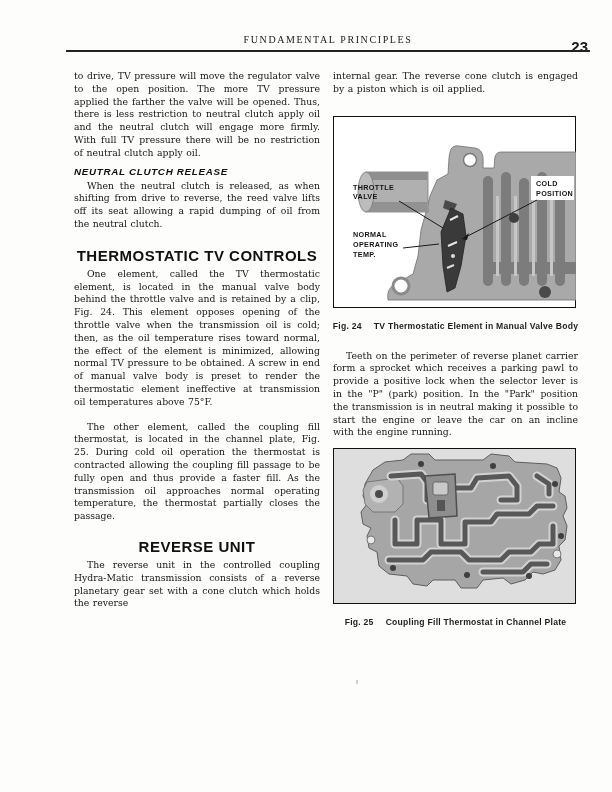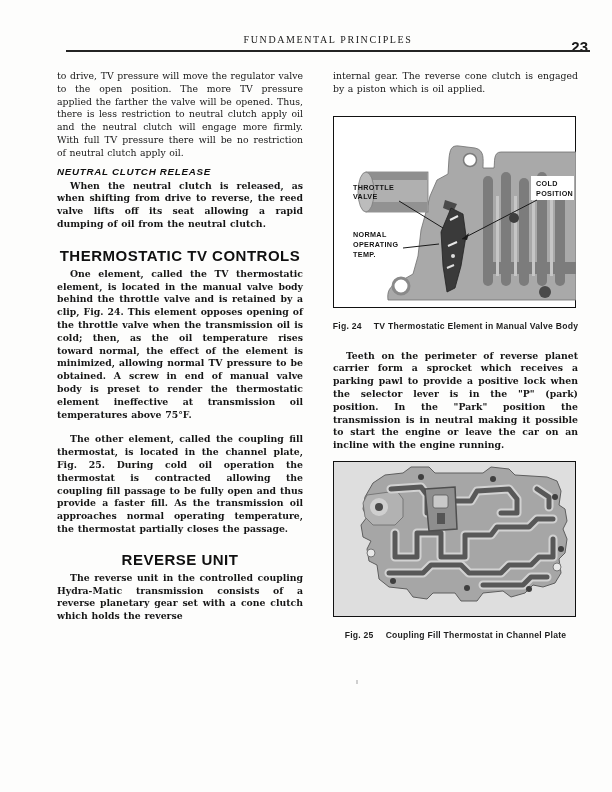--- a/index.html
+++ b/index.html
@@ -16,27 +16,27 @@
     font-family:Liberation Serif, serif;font-size:10px;letter-spacing:1.6px;
     font-weight:500;color:#181818;
   }
   .page-num{
     position:absolute;right:2px;top:4px;
     font-family:Liberation Sans, sans-serif;font-size:15px;font-weight:700;color:#181818;
   }
   .head-rule{position:absolute;left:66px;top:50px;width:524px;height:2px;background:#242424;}
   
   .col{position:absolute;top:70px;}
-  .col-left{left:57px;width:246px;}
+  .col-left{left:74px;width:246px;}
   .col-right{left:333px;width:245px;}
   .body-para{
     font-size:9.3px;line-height:12.8px;text-align:justify;
     margin:0;word-spacing:0.6px;color:#161616;
   }
-  .indent{text-indent:13px;font-weight:bold;}
+  .indent{text-indent:13px;}
   .subhead-italic{
     font-family:"Liberation Sans",sans-serif;font-style:italic;font-weight:700;
     font-size:9.8px;letter-spacing:0.7px;color:#101010;
     margin:6px 0 3px 0;
   }
   .subhead-center{
     font-family:"Liberation Sans",sans-serif;font-weight:700;
     font-size:15px;letter-spacing:0.5px;text-align:center;color:#101010;
     margin:16px 0 4px 0;
   }

